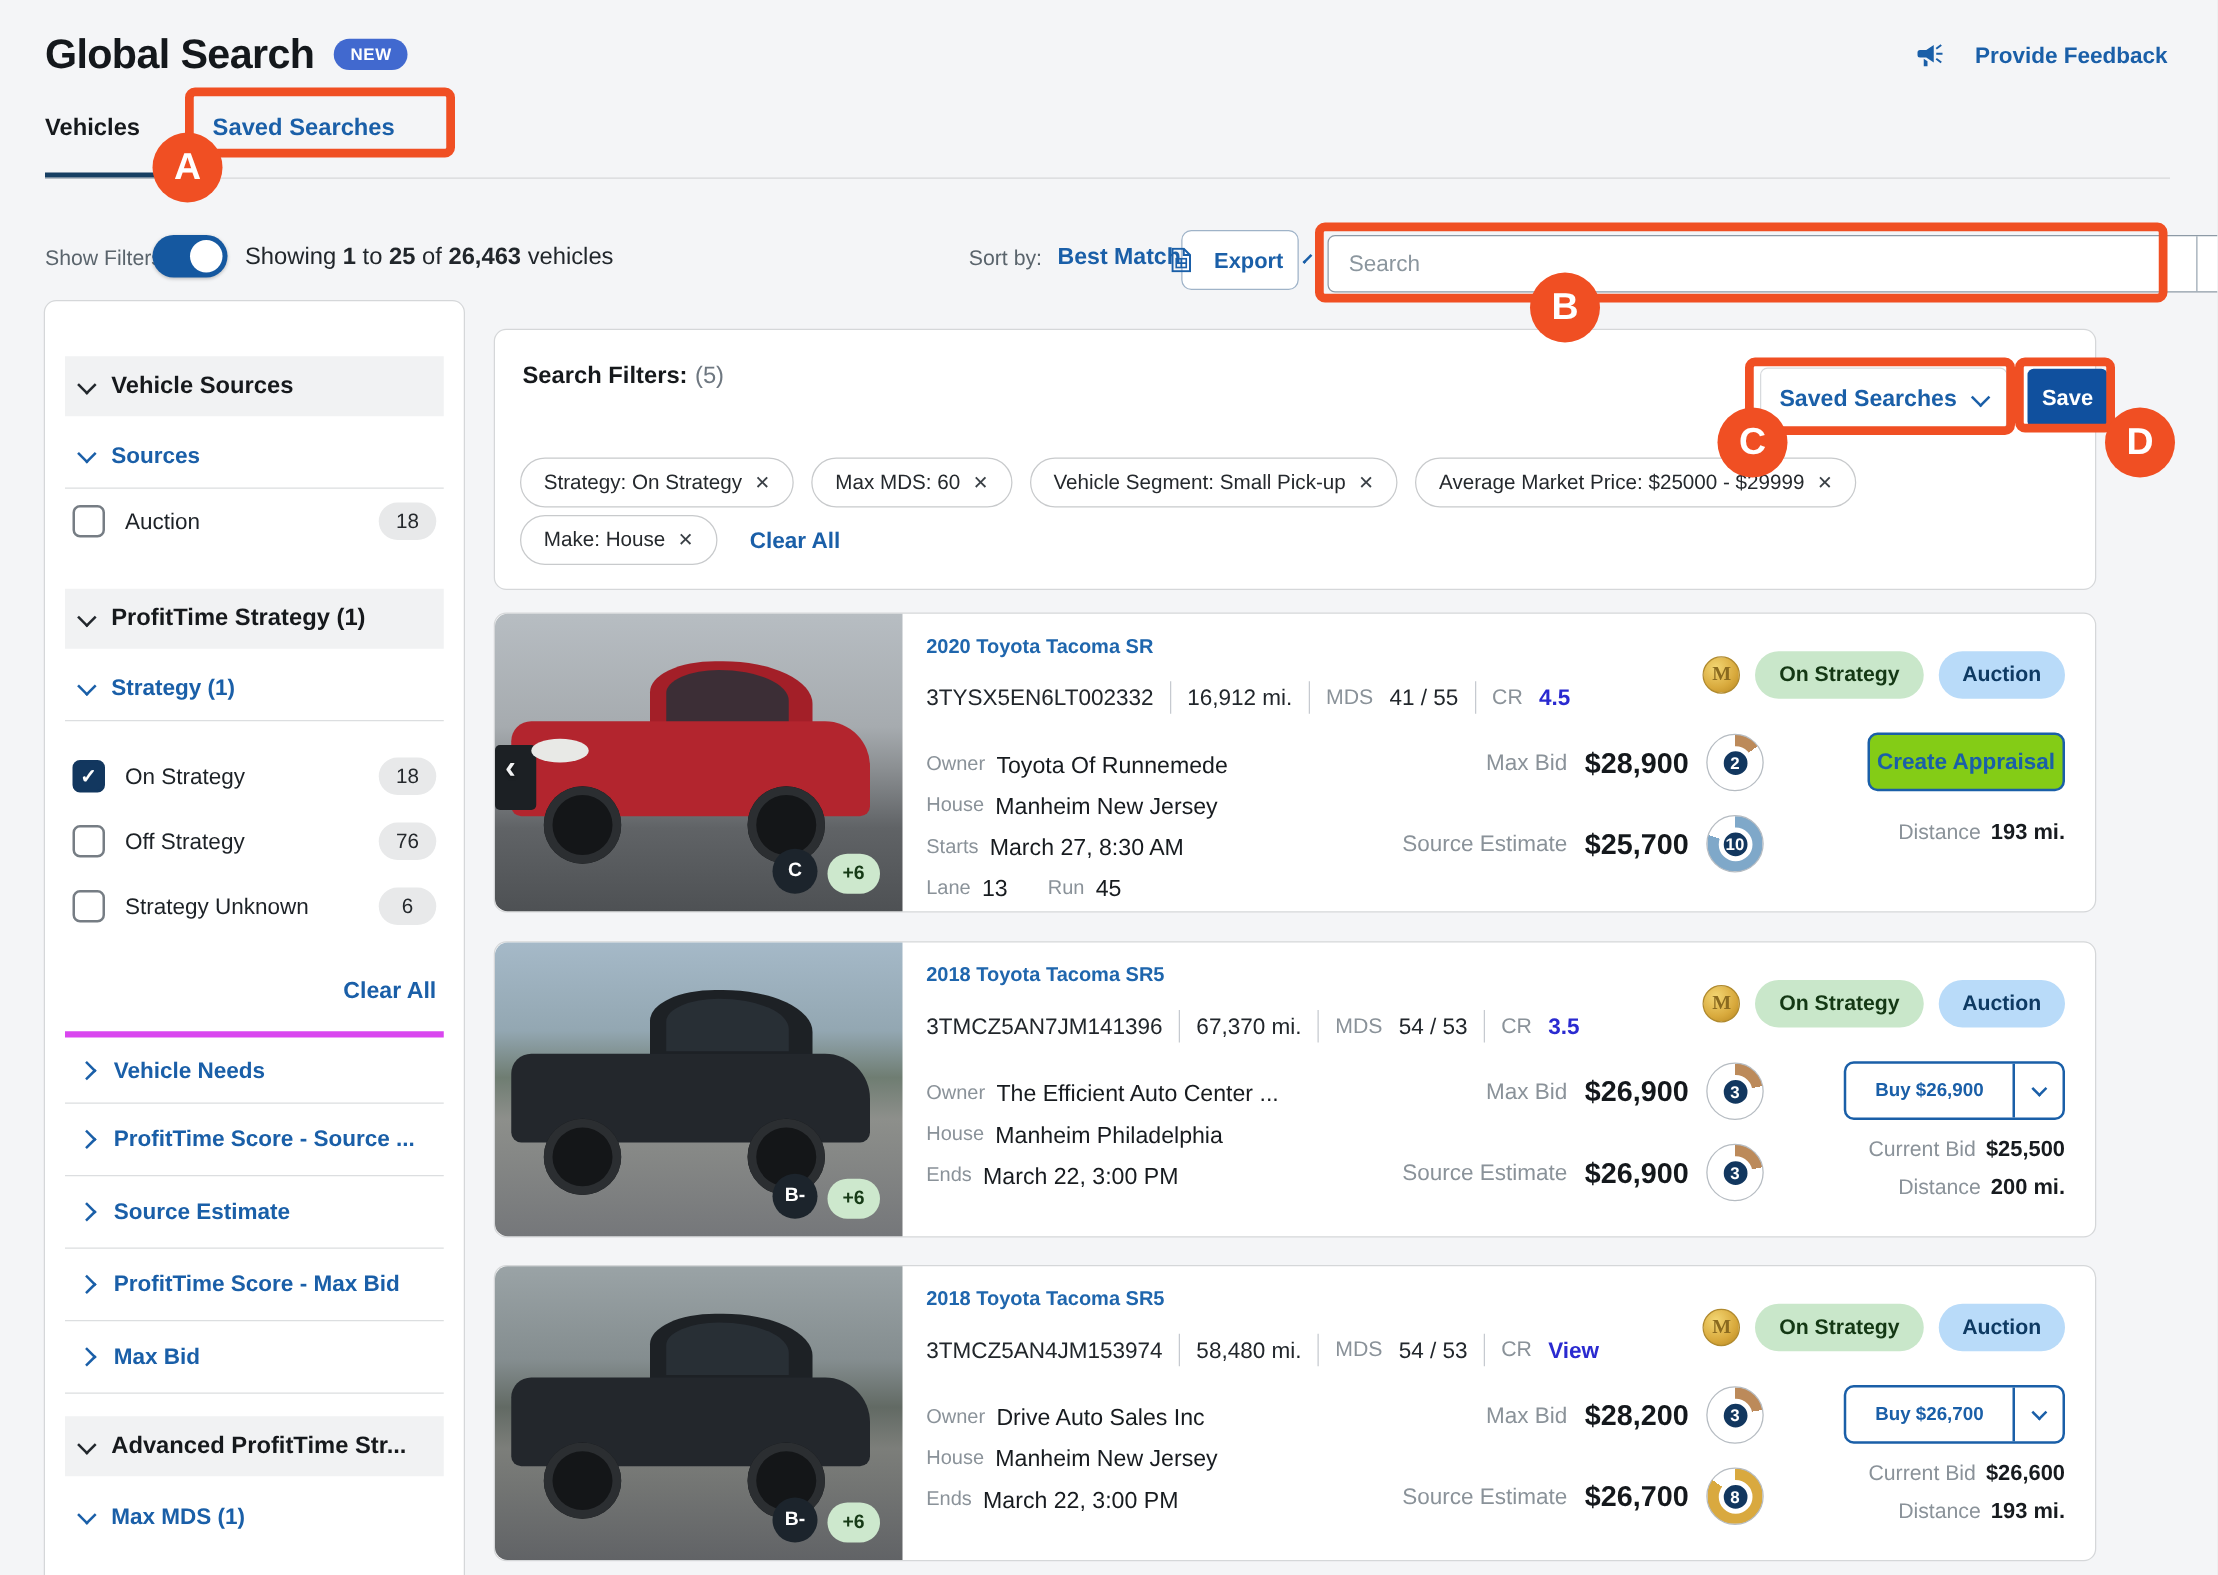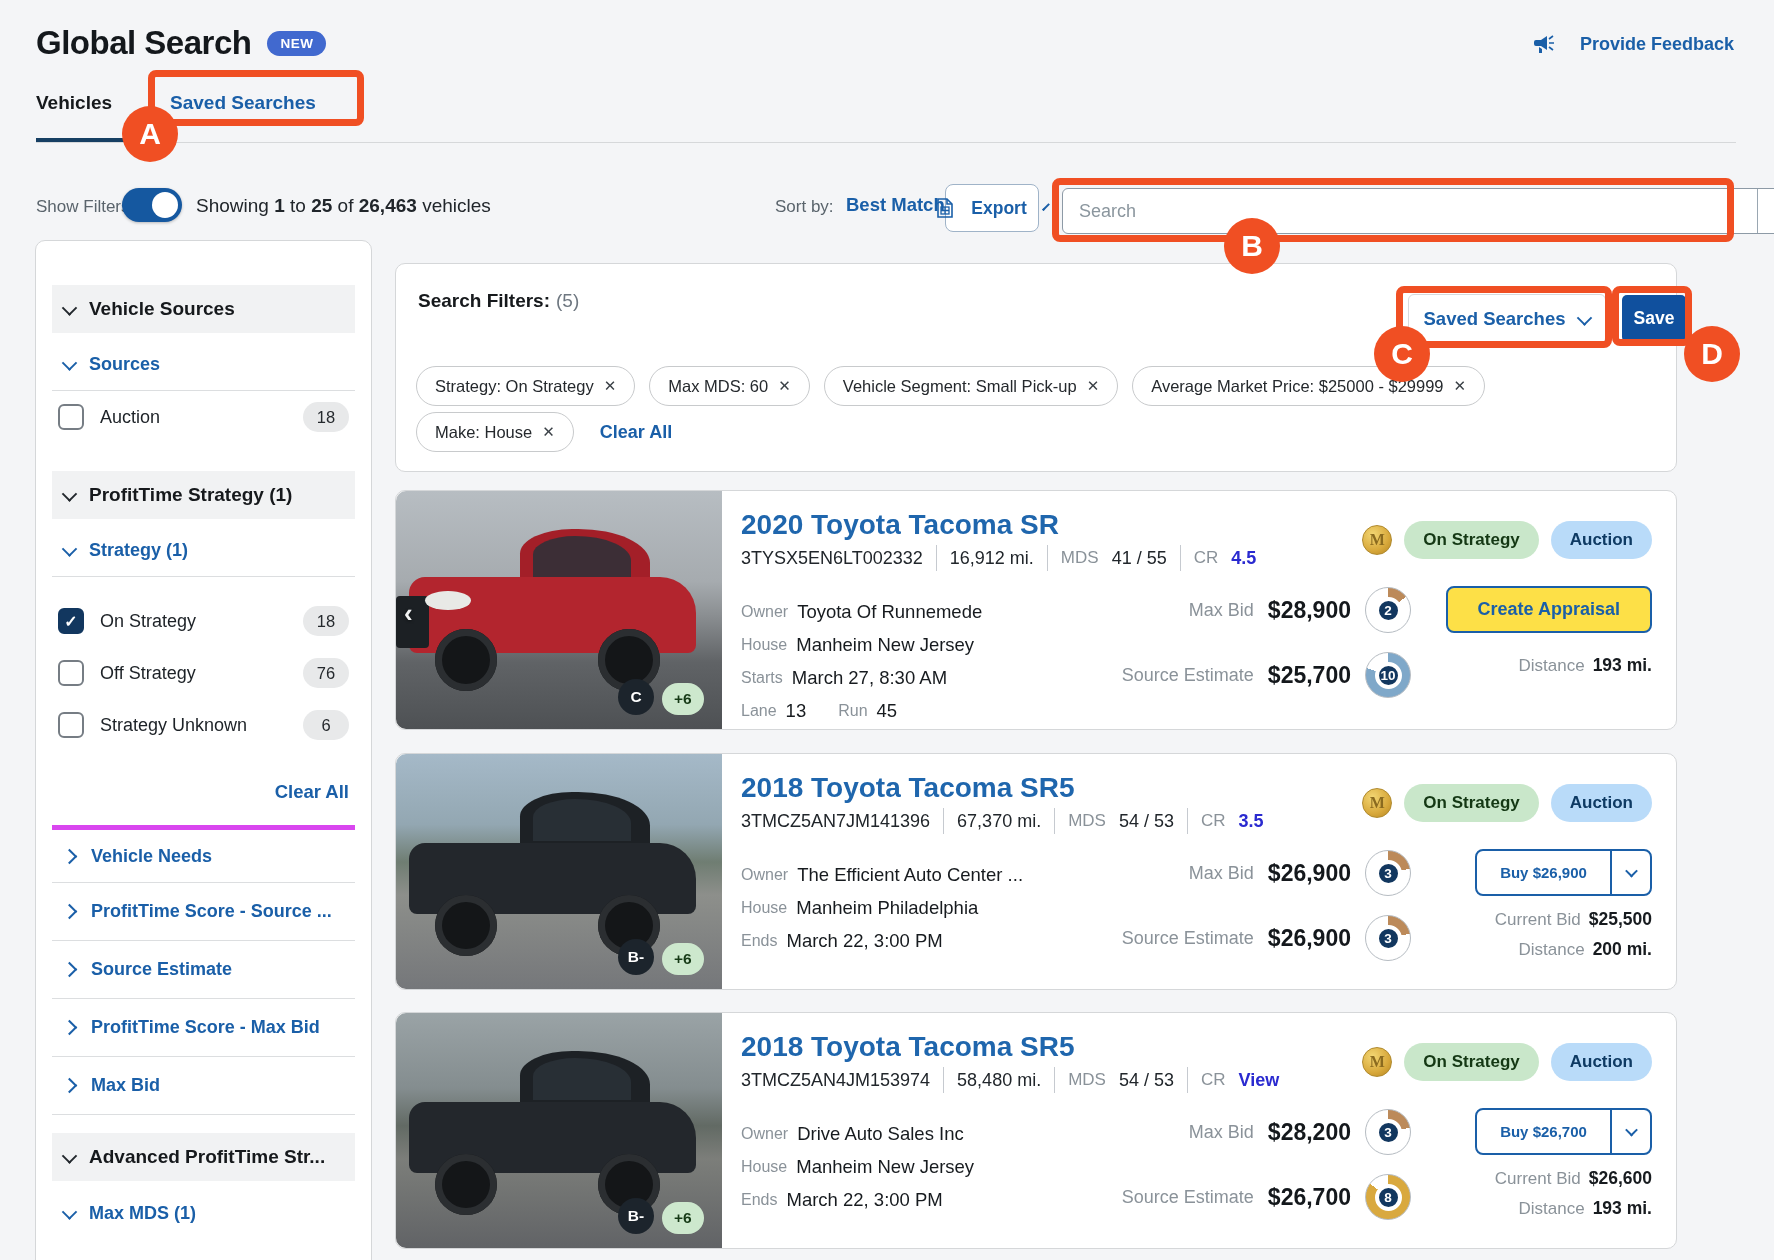--- a/index.html
+++ b/index.html
@@ -85,21 +85,21 @@
   .t-win { position:absolute; left:42%; top:19%; width:30%; height:18%; background:#2a3138; border-radius:45% 60% 0 0; opacity:.85; }
   .t-grille { position:absolute; left:0; top:44%; width:10%; height:22%; background:#1c2024; border-radius:4px; }
   .t-light { position:absolute; left:9%; top:42%; width:14%; height:8%; background:#e8e9e6; border-radius:50%; }
   .wheel { position:absolute; width:19%; height:26%; background:#141618; border-radius:50%; top:58%; box-shadow:inset 0 0 0 7px #2b2e31; }
   .w1 { left:12%; } .w2 { left:62%; }
   .photo-prev { position:absolute; left:8px; top:45%; color:#f2f3f4; font-size:26px; font-weight:700; text-shadow:0 1px 3px rgba(0,0,0,.5); cursor:pointer; }
   .grade { position:absolute; left:222px; bottom:14px; width:36px; height:36px; background:#1c242c; border-radius:50%; color:#fff; font-size:15.5px; font-weight:700; display:flex; align-items:center; justify-content:center; }
   .more { position:absolute; left:266px; bottom:14px; background:#cde8cd; border-radius:16px; height:32px; padding:0 12px; color:#163a16; font-size:15.5px; font-weight:700; display:flex; align-items:center; }
 
   .c-main { position:absolute; left:345px; top:0; width:580px; }
-  .v-title { display:inline-block; margin-top:18px; font-size:28px; font-weight:700; color:#1f66ad; cursor:pointer; text-decoration:none; }
+  .v-title { display:inline-block; margin-top:18px; font-size:16px; font-weight:700; color:#1f66ad; cursor:pointer; text-decoration:none; }
   .meta { position:absolute; left:0; top:54px; display:flex; align-items:center; gap:13px; white-space:nowrap; }
   .meta .vin, .meta .mi { font-size:18px; color:#21262b; }
   .meta .lbl { font-size:17px; color:#8a9299; }
   .meta .mval { font-size:18px; color:#21262b; }
   .meta .crval { font-size:18px; font-weight:700; color:#2A2AD0; }
   .vd { width:1px; height:26px; background:#c6cad0; }
   .drows { position:absolute; left:0; top:104px; }
   .drow { height:33px; display:flex; align-items:center; gap:9px; white-space:nowrap; }
   .drow .lbl { font-size:16px; color:#8a9299; }
   .drow .val { font-size:18.5px; color:#171b1f; }
@@ -112,21 +112,21 @@
   .mrow .money { font-size:23px; font-weight:800; color:#14181c; }
   .gauge { width:46px; height:46px; border-radius:50%; border:1px solid #b6bcc2; display:flex; align-items:center; justify-content:center; }
   .gauge b { width:27px; height:27px; border-radius:50%; background:#12375f; border:4px solid #fff; color:#fff; font-size:13.5px; font-weight:700; display:flex; align-items:center; justify-content:center; }
 
   .pills { position:absolute; top:30px; right:24px; display:flex; align-items:center; gap:12px; }
   .medal { width:30px; height:30px; border-radius:50%; background:radial-gradient(circle at 35% 30%, #f3d673, #d8a93c 60%, #b5841f); border:1px solid #b08a2e; color:#8a6a1f; font-family:"Liberation Serif",serif; font-weight:700; font-size:16px; display:flex; align-items:center; justify-content:center; }
   .pill { height:38px; display:flex; align-items:center; padding:0 19px; border-radius:19px; font-size:17px; font-weight:700; }
   .pill.green { background:#C9E7CA; color:#143814; }
   .pill.blue  { background:#B9DBF9; color:#0e3a63; }
 
-  .action-btn { position:absolute; top:95px; right:24px; height:47px; background:#fde047; border:2px solid #1A5FA8; border-radius:8px; color:#1A5FA8; font-size:18px; font-weight:700; padding:0 30px; cursor:pointer; font-family:"Liberation Sans",sans-serif; }
+  .action-btn { position:absolute; top:95px; right:24px; height:47px; background:#84cc16; border:2px solid #1A5FA8; border-radius:8px; color:#1A5FA8; font-size:18px; font-weight:700; padding:0 6px; cursor:pointer; font-family:"Liberation Sans",sans-serif; }
   .buy-btn { position:absolute; top:95px; right:24px; width:177px; height:47px; background:#fff; border:2px solid #1A5FA8; border-radius:8px; display:flex; align-items:center; cursor:pointer; }
   .buy-btn .blab { flex:1; text-align:center; color:#1A5FA8; font-size:15px; font-weight:700; }
   .buy-btn .bdiv { width:2px; height:100%; background:#1A5FA8; }
   .buy-btn .bchev { width:38px; display:flex; align-items:center; justify-content:center; }
   .subinfo { position:absolute; right:24px; text-align:right; white-space:nowrap; }
   .subinfo .lbl { font-size:17px; color:#8a9299; margin-right:8px; }
   .subinfo .val { font-size:17.5px; font-weight:600; color:#171b1f; }
 
   
   .ann { position:absolute; pointer-events:none; z-index:50; }

